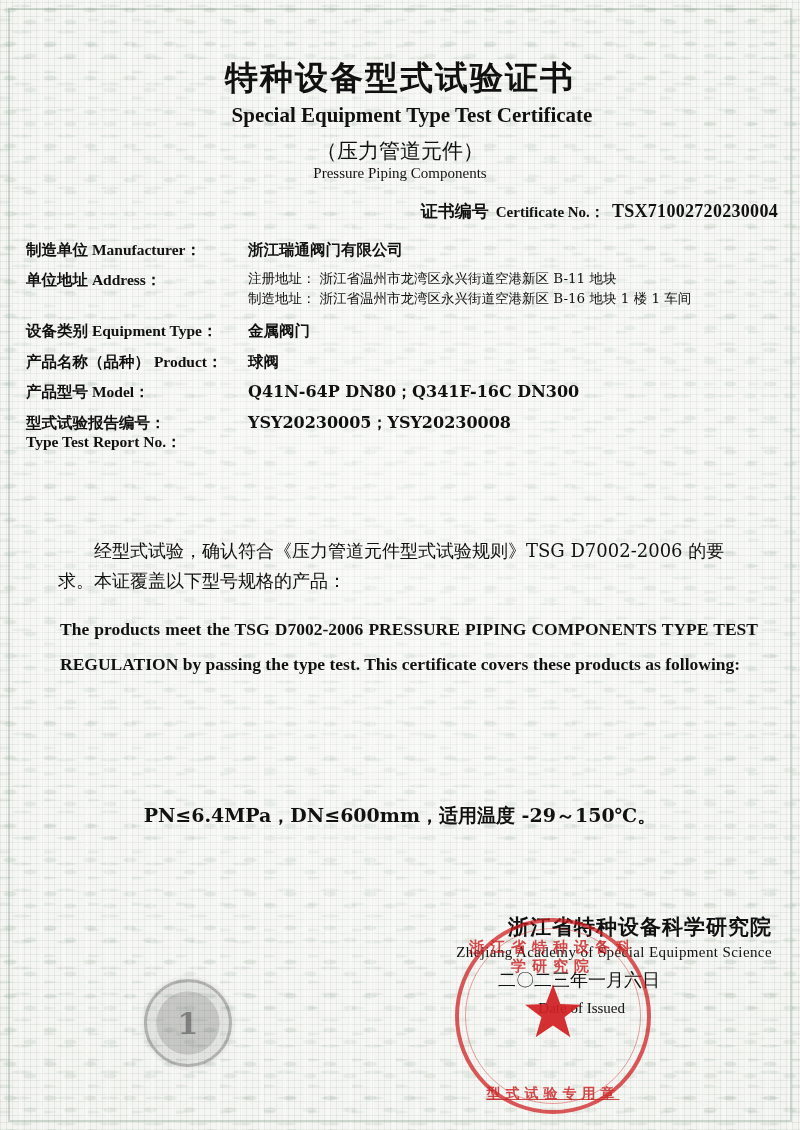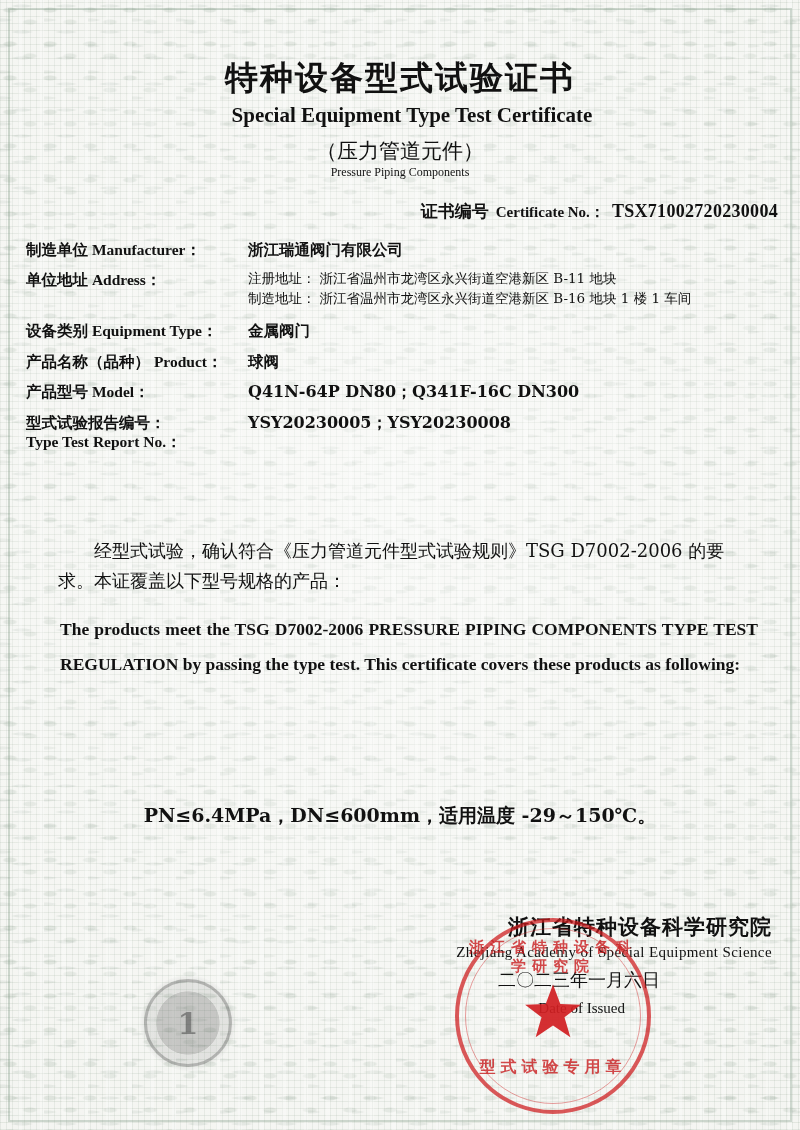--- a/index.html
+++ b/index.html
@@ -98,21 +98,21 @@
     position: absolute;
     top: 137px; left: 0; right: 0;
     text-align: center;
     font-size: 21px;
     font-family: "DejaVu Serif", "Liberation Serif", serif;
   }
   .subtitle-en {
     position: absolute;
     top: 165px; left: 0; right: 0;
     text-align: center;
-    font-size: 12px;
+    font-size: 15px;
   }
 
   .cert-no-row {
     position: absolute;
     top: 200px;
     right: 22px;
     display: flex;
     align-items: baseline;
     gap: 7px;
     font-size: 17px;
@@ -256,21 +256,21 @@
   .seal-text-top, .seal-text-bottom {
     position: absolute;
     left: 0; right: 0;
     text-align: center;
     color: rgba(200,24,26,0.85);
     font-family: "DejaVu Serif", "Liberation Serif", serif;
     font-weight: bold;
     letter-spacing: 6px;
   }
   .seal-text-top { top: 16px; font-size: 15px; }
-  .seal-text-bottom { bottom: 32px; font-size: 16px; letter-spacing: 5px; }
+  .seal-text-bottom { bottom: 7px; font-size: 14px; letter-spacing: 5px; text-decoration: underline; }
 
   
   .emboss {
     position: absolute;
     left: 140px;
     top: 975px;
     width: 96px;
     height: 96px;
     border-radius: 50%;
     background:

